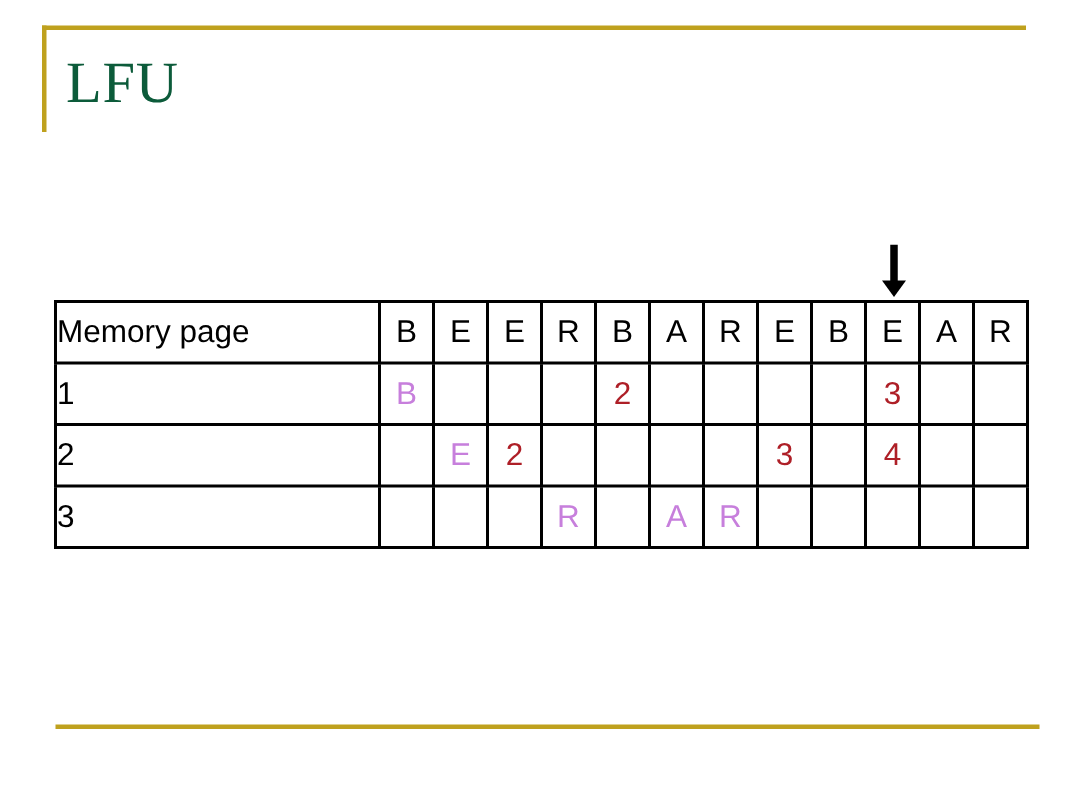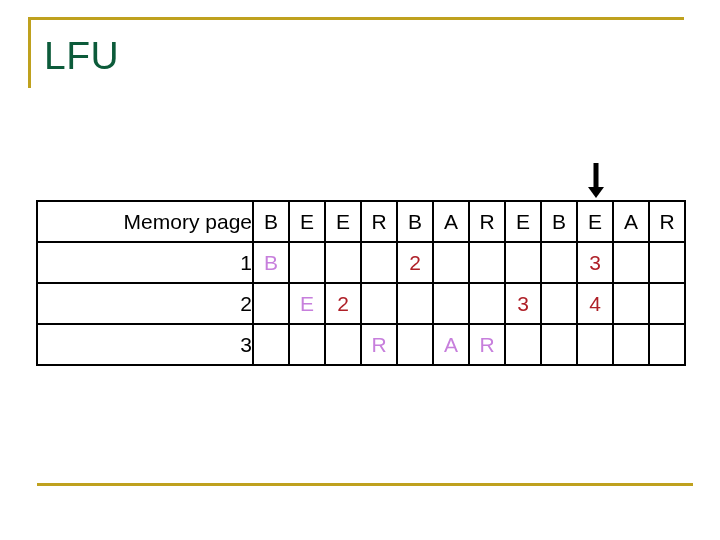--- a/index.html
+++ b/index.html
@@ -48,21 +48,21 @@
     width: 656px;
     height: 3px;
     background: #BFA11E;
   }
 
   
   .slide-title {
     position: absolute;
     left: 44px;
     top: 34px;
-    font-family: Liberation Sans, sans-serif;
+    font-family: Liberation Serif, serif;
     font-size: 39px;
     line-height: 44px;
     color: #0C5B3A;
     letter-spacing: 0.5px;
     white-space: nowrap;
   }
 
   
   .down-arrow {
     position: absolute;
@@ -88,21 +88,21 @@
     height: 39px;
     text-align: center;
     vertical-align: middle;
     font-family: "Liberation Sans", sans-serif;
     font-size: 21px;
     color: #000000;
     background: #ffffff;
   }
   .page-table td.label-col {
     width: 214px;
-    text-align: right;
+    text-align: left;
     font-size: 21px;
     border-radius: 14px;
   }
   .page-table td.data-col {
     width: 34px;
   }
   td.cell-ref   { color: #C77FDC; }
   td.cell-count { color: #AE1F27; }
   td.cell-empty { color: transparent; }
 </style>

